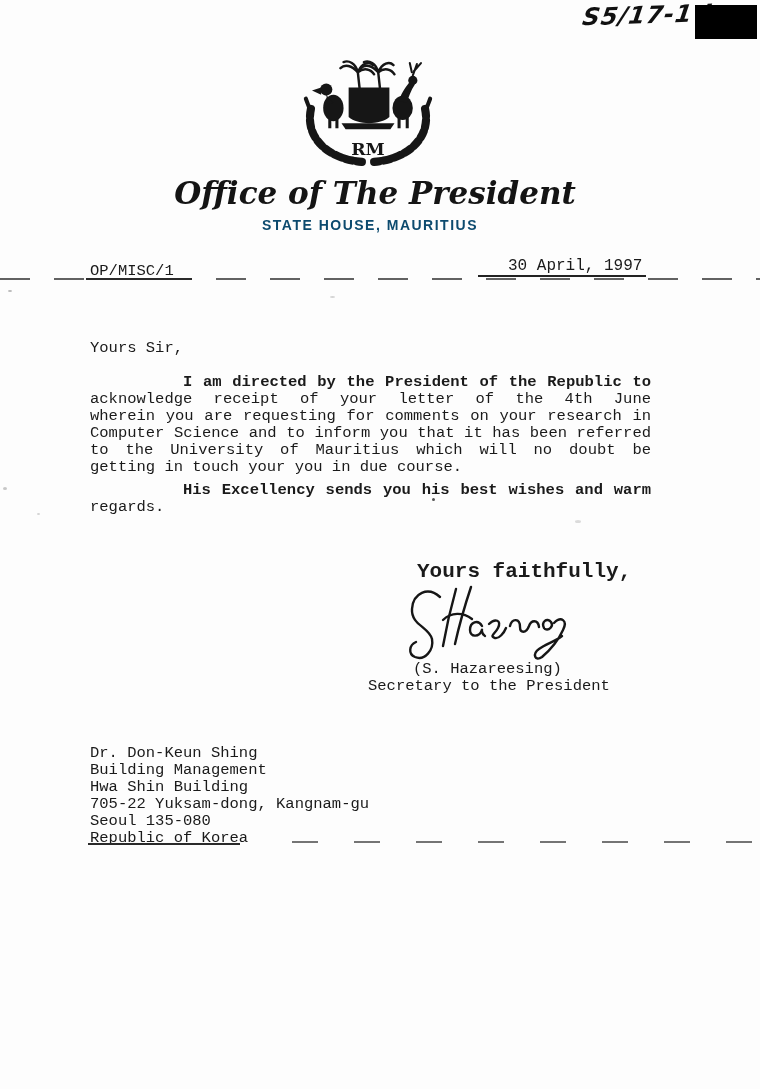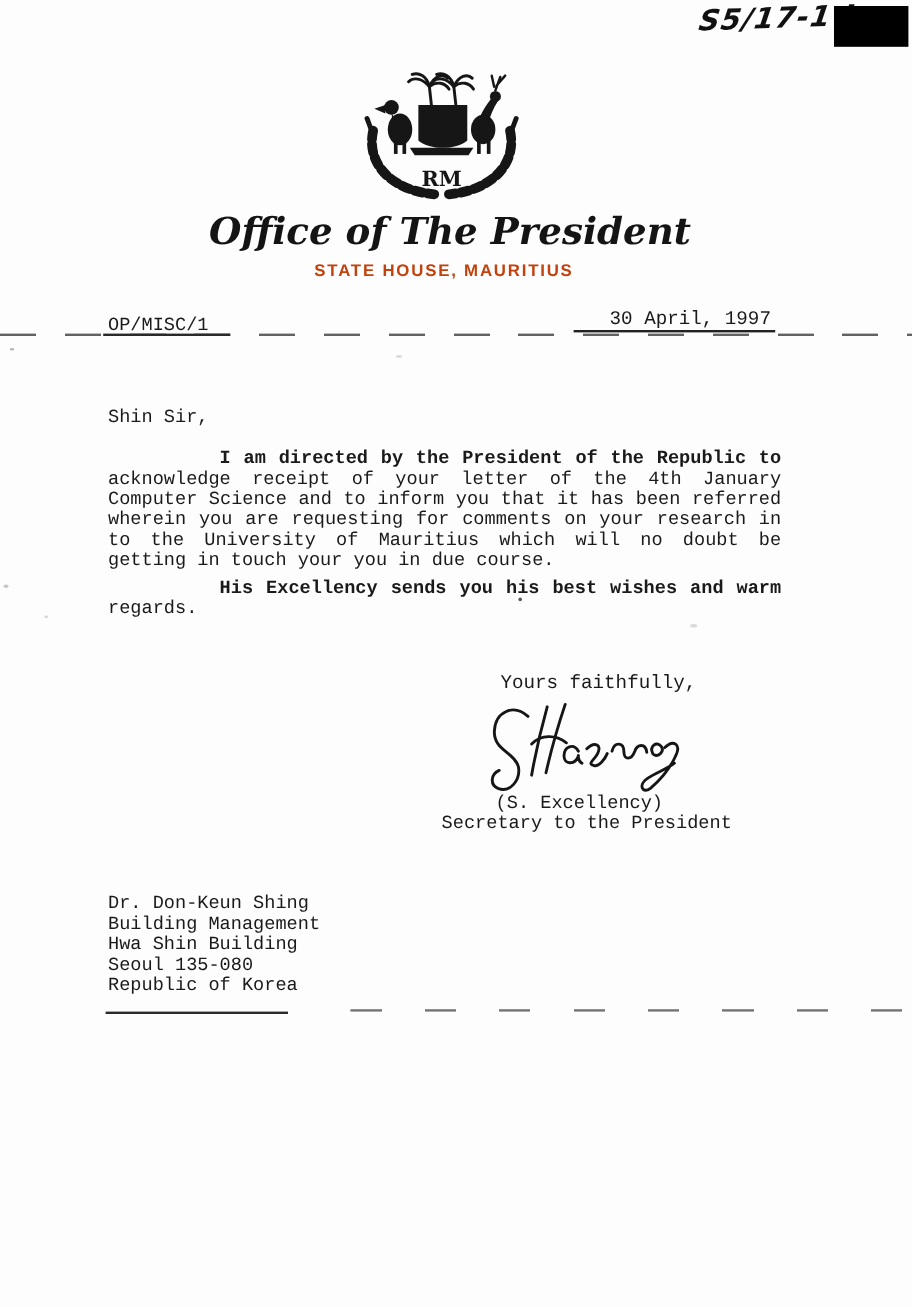--- a/index.html
+++ b/index.html
@@ -34,42 +34,42 @@
     font-style:italic;font-weight:bold;
     font-size:31px;line-height:34px;
     letter-spacing:0px;color:#141414;
     transform:translateX(-5px);
   }
   .lh-sub{
     position:absolute;left:0;top:217px;width:740px;
     text-align:center;
     font-family:"Liberation Sans", sans-serif;
     font-weight:bold;font-size:14px;letter-spacing:1.5px;
-    color:#c2410c;
+    color:#0c4a6e;
   }
   
   .mono{font-family:"Liberation Mono", monospace;}
   .ref-no{position:absolute;left:90px;top:262px;font-size:15.5px;}
   .ref-date{position:absolute;left:508px;top:257px;font-size:16px;}
   .rule-dashes{
     position:absolute;left:0;top:278px;width:760px;height:2px;
     background:repeating-linear-gradient(90deg,#2e2e2e 0 30px,transparent 30px 54px);
     opacity:.75;
   }
   .refno-underline{position:absolute;left:86px;top:278px;width:106px;height:2px;background:#2a2a2a;}
   .date-underline{position:absolute;left:478px;top:275px;width:168px;height:2px;background:#222;}
   
   .bodyblock{position:absolute;left:90px;width:561px;font-size:15.5px;line-height:17px;}
   .salutation{top:340px;}
   .para1{top:374px;}
   .para2{top:482px;}
   .line{white-space:pre;}
   .jline{white-space:normal;text-align:justify;text-align-last:justify;}
   .indent{padding-left:93px;font-weight:bold;}
-  .closing{position:absolute;left:417px;top:560px;font-size:16px;}
+  .closing{position:absolute;left:417px;top:560px;font-size:21px;font-weight:bold;}
   .signature{position:absolute;left:398px;top:584px;width:175px;height:80px;}
   .sig-name{position:absolute;left:413px;top:660px;font-size:15.5px;}
   .sig-title{position:absolute;left:368px;top:677px;font-size:15.5px;}
   
   .recipient{position:absolute;left:90px;top:745px;font-size:15.5px;line-height:17px;}
   .korea-underline{position:absolute;left:88px;top:843px;width:152px;height:2px;background:#2a2a2a;}
   .bottom-dashes{
     position:absolute;left:292px;top:841px;width:468px;height:2px;
     background:repeating-linear-gradient(90deg,#3a3a3a 0 26px,transparent 26px 62px);
     opacity:.7;
@@ -136,27 +136,27 @@
 
   <div class="lh-title">Office of The President</div>
   <div class="lh-sub">STATE HOUSE, MAURITIUS</div>
 
   <div class="ref-no mono">OP/MISC/1</div>
   <div class="ref-date mono">30 April, 1997</div>
   <div class="rule-dashes"></div>
   <div class="refno-underline"></div>
   <div class="date-underline"></div>
 
-  <div class="bodyblock salutation line">Shin Sir,</div>
+  <div class="bodyblock salutation line">Yours Sir,</div>
 
   <div class="bodyblock para1">
     <div class="jline indent">I am directed by the President of the Republic to</div>
-    <div class="jline">acknowledge receipt of your letter of the 4th January</div>
+    <div class="jline">acknowledge receipt of your letter of the 4th June</div>
+    <div class="jline">wherein you are requesting for comments on your research in</div>
     <div class="jline">Computer Science and to inform you that it has been referred</div>
-    <div class="jline">wherein you are requesting for comments on your research in</div>
     <div class="jline">to the University of Mauritius which will no doubt be</div>
     <div class="line">getting in touch your you in due course.</div>
   </div>
 
   <div class="bodyblock para2">
     <div class="jline indent">His Excellency sends you his best wishes and warm</div>
     <div class="line">regards.</div>
   </div>
 
   <div class="closing">Yours faithfully,</div>
@@ -168,27 +168,28 @@
       <path d="M73 3 C67 21 61 42 57 60"></path>
       <path d="M45 36 C53 28 65 28 74 35"></path>
       <path d="M84 42 C80 35 72 38 72 46 C72 53 81 54 84 46 C84 44 83 50 87 52"></path>
       <path d="M91 40 C97 34 104 36 100 44 C97 50 91 52 97 54 C101 55 106 49 108 44"></path>
       <path d="M112 42 C114 34 122 34 122 43 C122 49 128 50 131 42 C133 36 140 35 141 43"></path>
       <path d="M146 44 C143 38 149 33 153 38 C156 42 151 47 147 45"></path>
       <path d="M156 39 C163 32 170 36 165 46 C160 57 151 67 144 73 C137 78 134 70 141 65 C148 60 158 57 164 52"></path>
     </g>
   </svg>
 
-  <div class="sig-name">(S. Excellency)</div>
+  <div class="sig-name">(S. Hazareesing)</div>
   <div class="sig-title">Secretary to the President</div>
 
   <div class="recipient">
     <div class="line">Dr. Don-Keun Shing</div>
     <div class="line">Building Management</div>
     <div class="line">Hwa Shin Building</div>
+    <div class="line">705-22 Yuksam-dong, Kangnam-gu</div>
     <div class="line">Seoul 135-080</div>
     <div class="line">Republic of Korea</div>
   </div>
   <div class="korea-underline"></div>
   <div class="bottom-dashes"></div>
 
   <div class="speck s1"></div>
   <div class="speck s2"></div>
   <div class="speck s3"></div>
   <div class="speck s4"></div>

